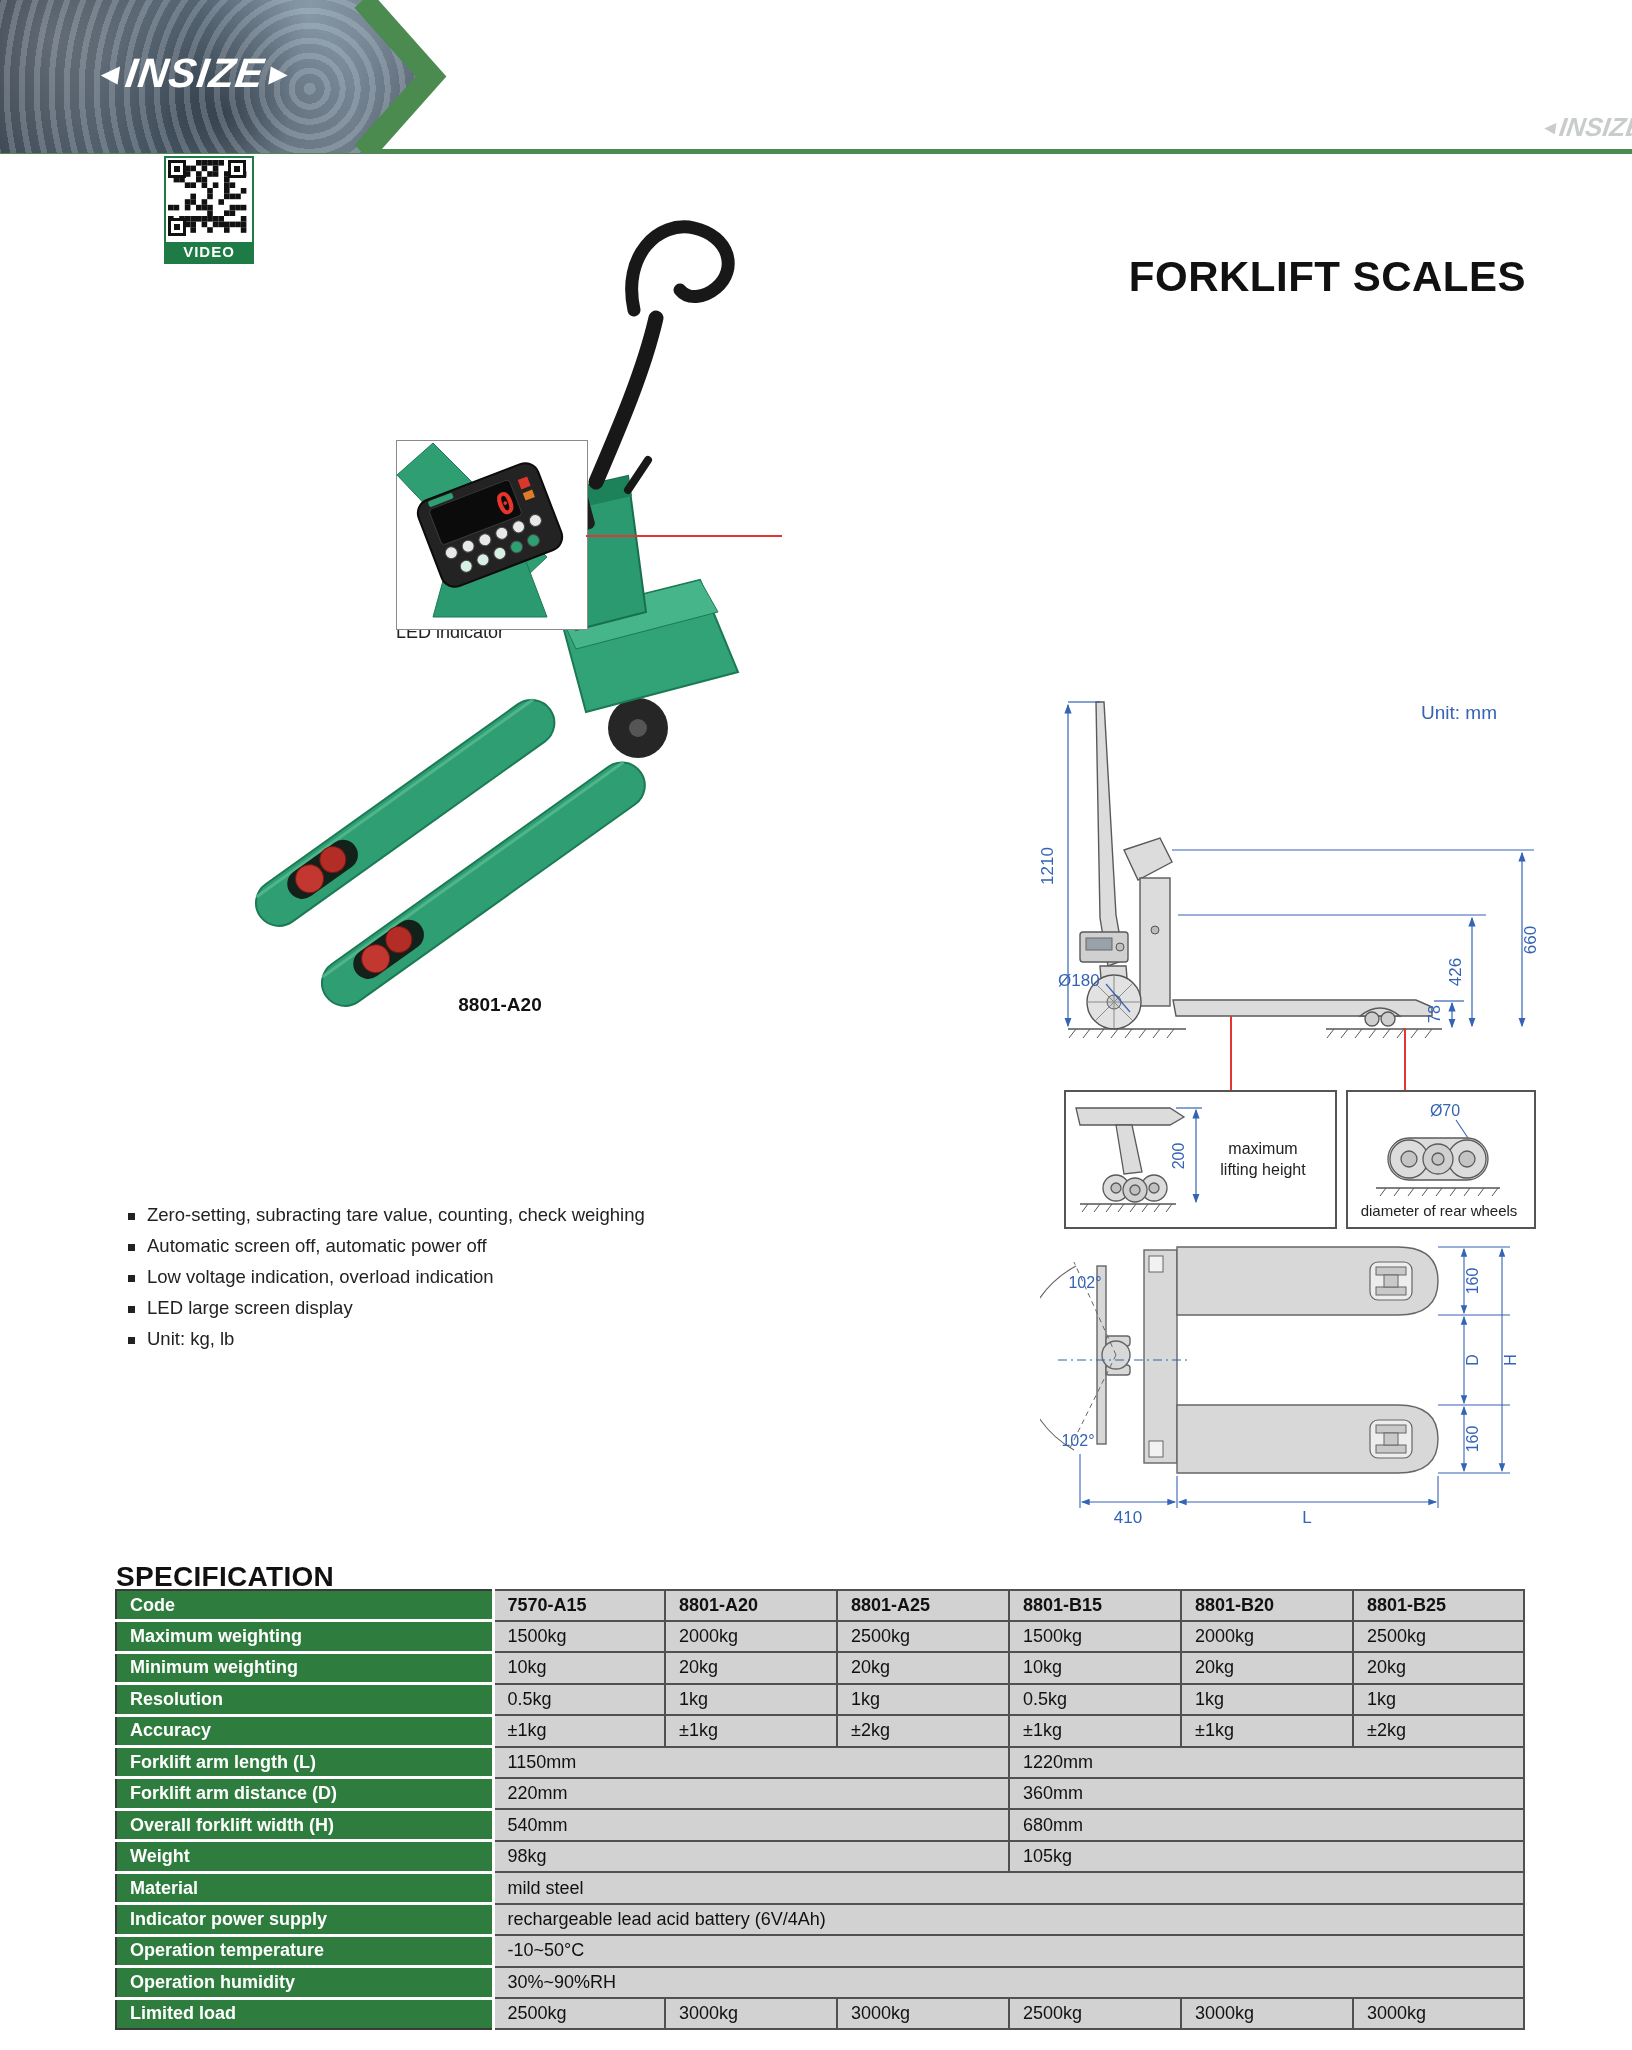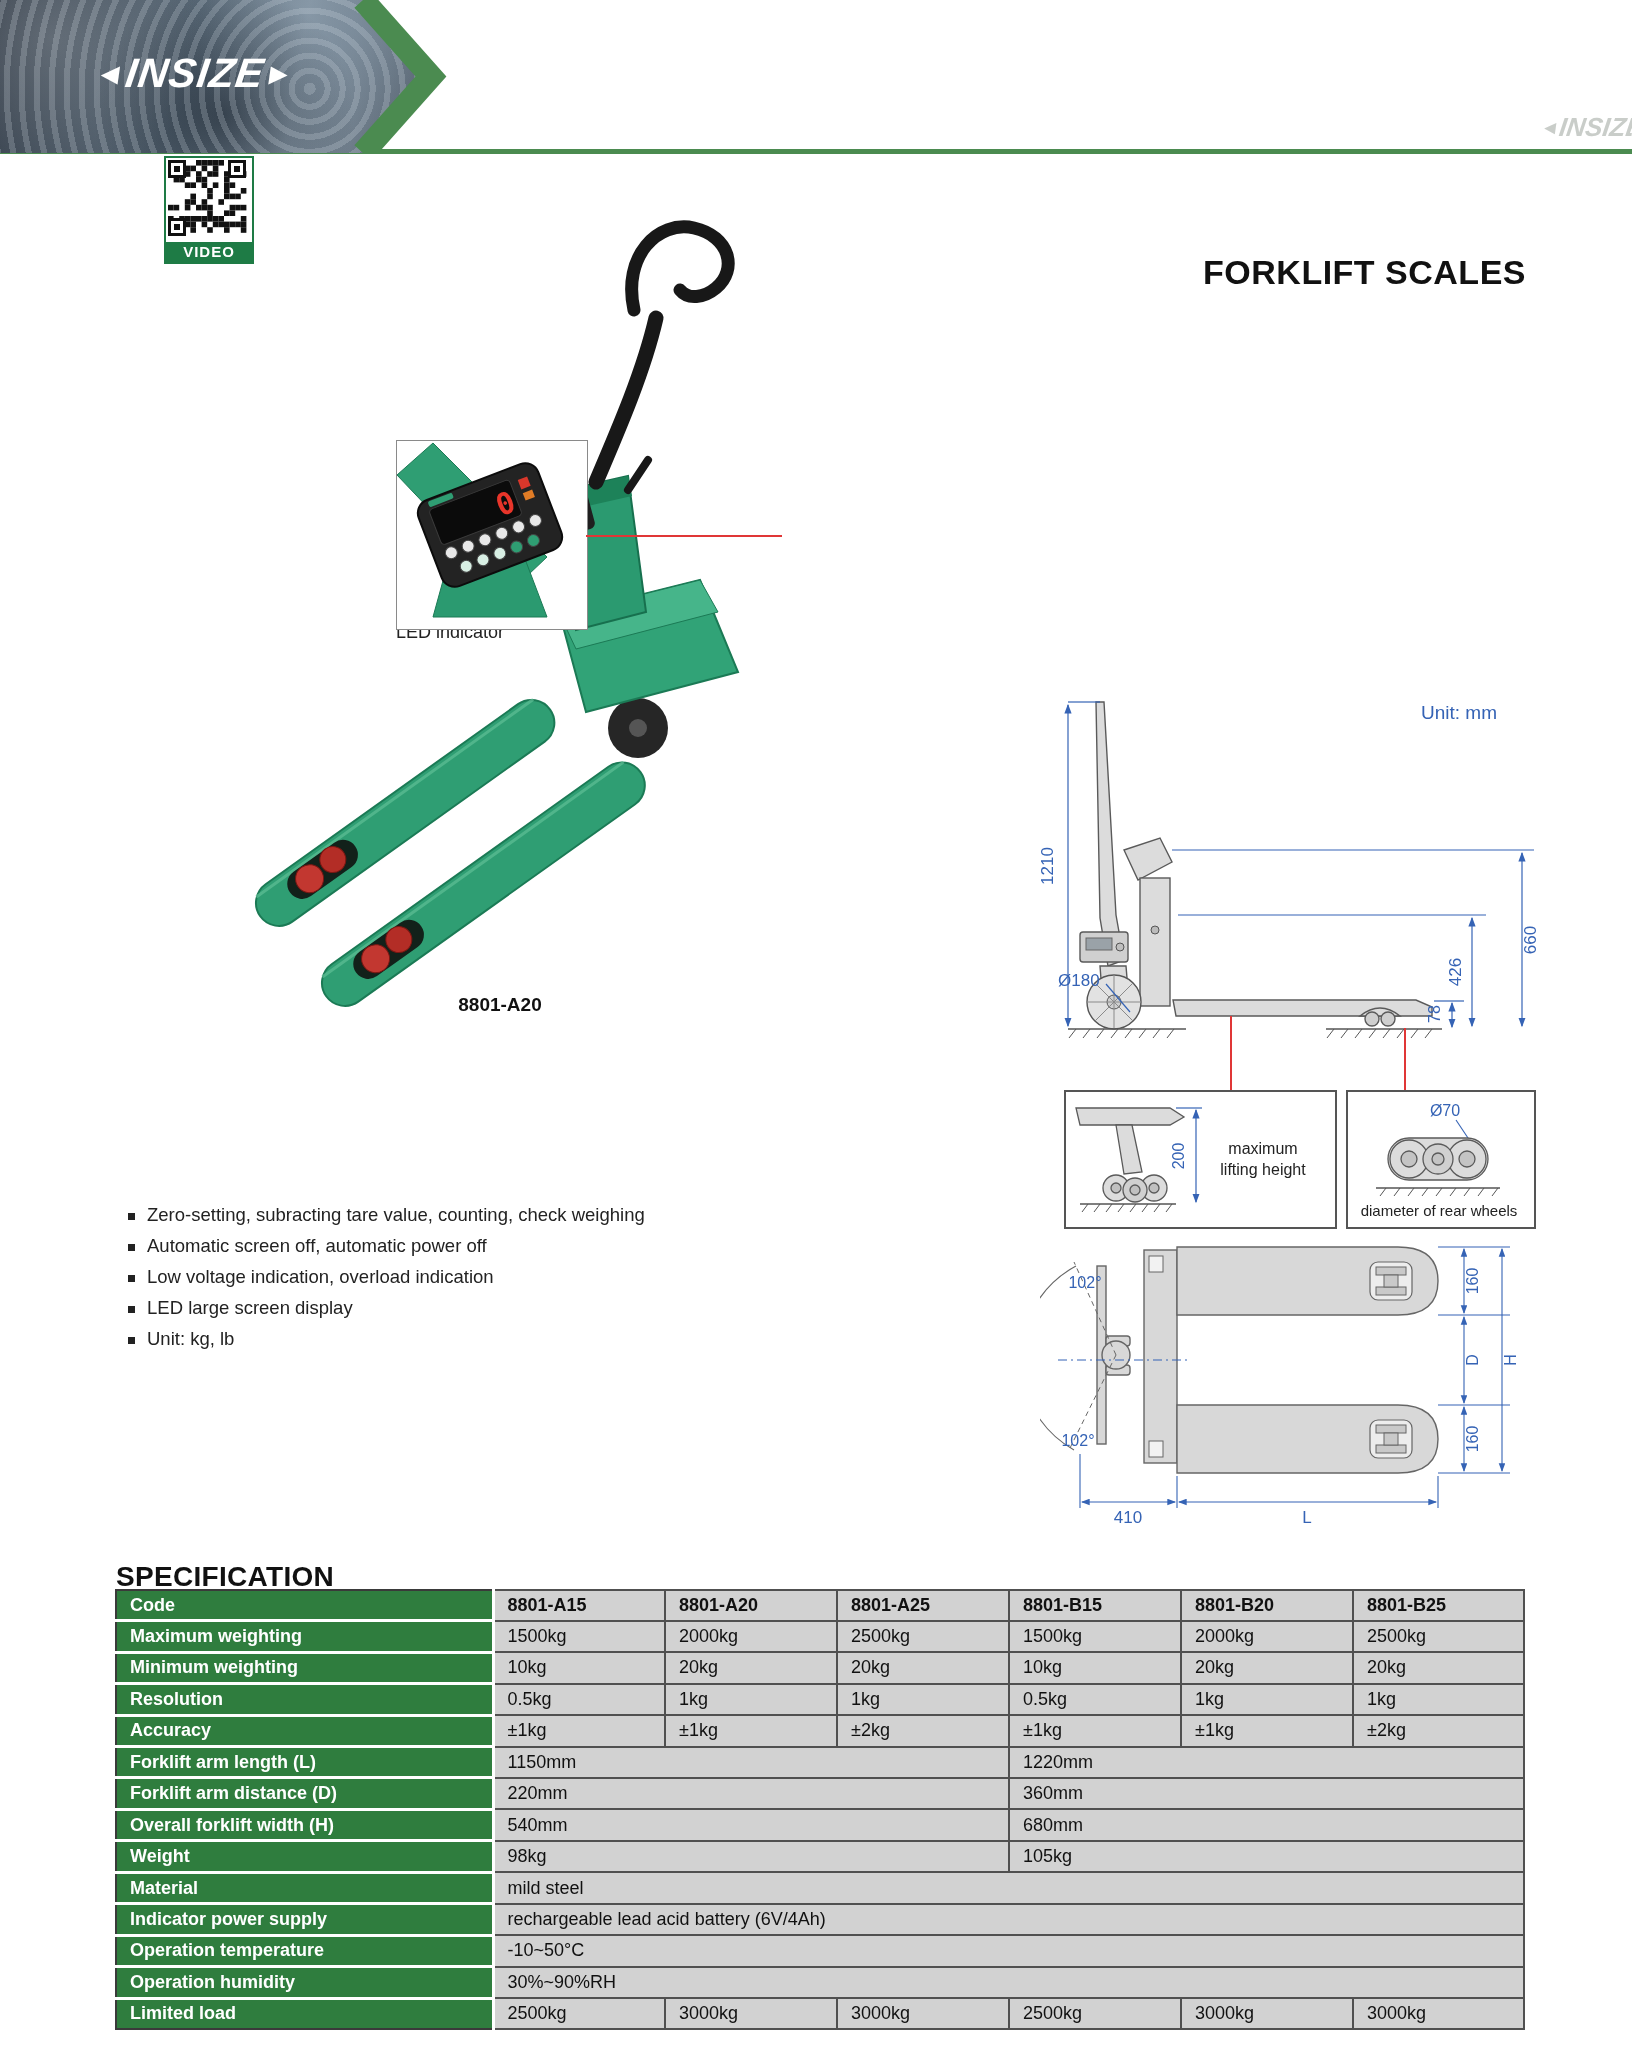--- a/index.html
+++ b/index.html
@@ -16,21 +16,21 @@
       radial-gradient(circle at 82% 18%, rgba(130,148,164,.6), transparent 45%),
       linear-gradient(100deg,#353f4b,#5a6a78 45%,#8a9aa8 68%,#434d59);}
   .logo{position:absolute;left:70px;top:50px;width:250px;text-align:center;
     font-size:41px;font-weight:bold;font-style:italic;color:#fff;letter-spacing:1px;
     transform:skewX(-8deg);white-space:nowrap;}
   .logo .arr{font-size:30px;vertical-align:3px;font-style:normal;}
   .header-chevron{position:absolute;left:330px;top:0;z-index:3;}
   .watermark{position:absolute;left:1540px;top:112px;width:92px;height:40px;overflow:hidden;
     font-size:26px;font-weight:bold;font-style:italic;color:#c9cdc9;transform:skewX(-8deg);white-space:nowrap;}
   .watermark .arr{font-size:19px;vertical-align:2px;font-style:normal;}
-  .page-title{position:absolute;right:106px;top:253px;font-size:34px;font-weight:bold;color:#111;letter-spacing:.5px;}
+  .page-title{position:absolute;right:106px;top:253px;font-size:42px;font-weight:bold;color:#111;letter-spacing:.5px;}
   
   .video-block{position:absolute;left:146px;top:156px;width:86px;border:2px solid #1e7b45;background:#fff;z-index:4;margin-left:18px;}
   .video-label{background:#1e7b45;color:#fff;font-weight:bold;font-size:15px;text-align:center;
     height:20px;line-height:20px;letter-spacing:1px;}
   
   .product-svg{position:absolute;left:230px;top:160px;}
   .inset-box{position:absolute;left:396px;top:440px;width:190px;height:188px;border:1.5px solid #8a8a8a;background:#fff;z-index:5;}
   .inset-caption{position:absolute;left:396px;top:622px;width:190px;font-size:18px;color:#222;}
   .red-connector{position:absolute;left:586px;top:535px;width:196px;border-top:2px solid #e03636;z-index:6;}
   .model-label{position:absolute;left:400px;top:994px;width:200px;text-align:center;font-size:19px;font-weight:bold;color:#111;}
@@ -439,21 +439,21 @@
           <col style="width:172px">
           <col style="width:172px">
           <col style="width:172px">
         <col style="width:172px">
           <col style="width:172px">
           <col style="width:171px">
       </colgroup>
       <tbody id="specBody">
           <tr>
             <td class="lbl">Code</td>
-            <td class="val valb">8801-A15</td>
+            <td class="val valb">7570-A15</td>
             <td class="val valb">8801-A20</td>
             <td class="val valb">8801-A25</td>
             <td class="val valb">8801-B15</td>
             <td class="val valb">8801-B20</td>
             <td class="val valb">8801-B25</td>
           </tr>
           <tr>
             <td class="lbl">Maximum weighting</td>
             <td class="val">1500kg</td>
             <td class="val">2000kg</td>

